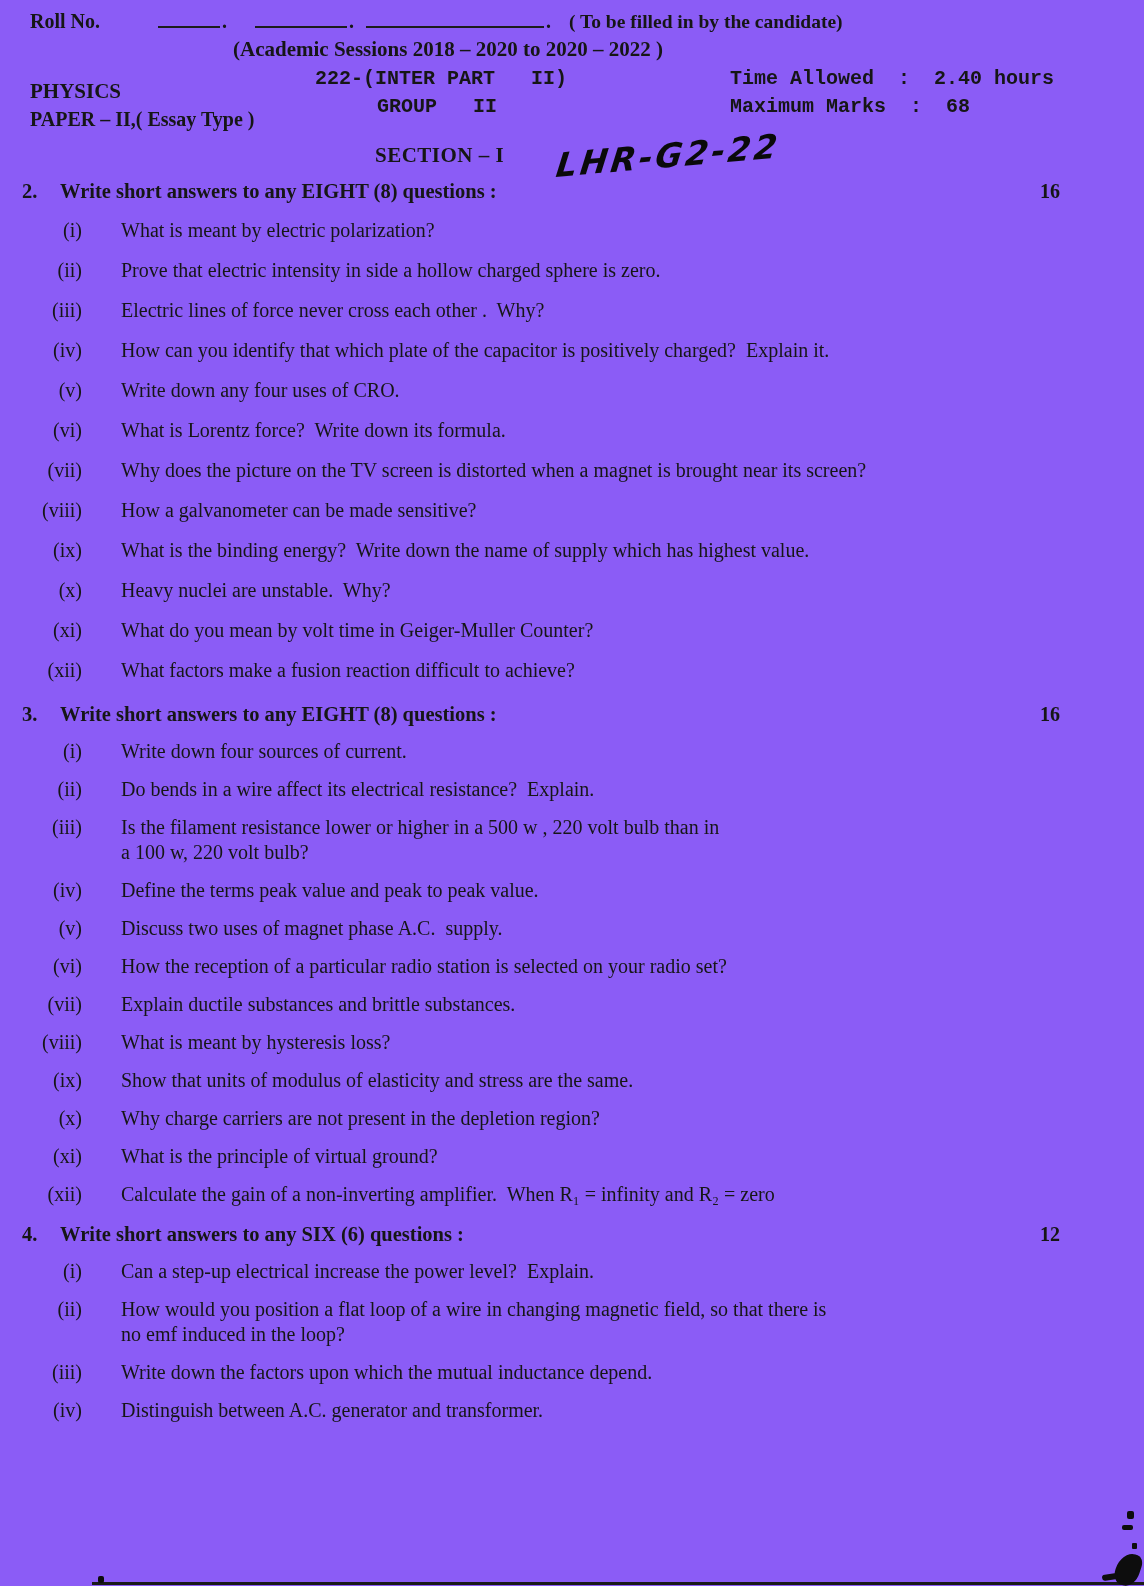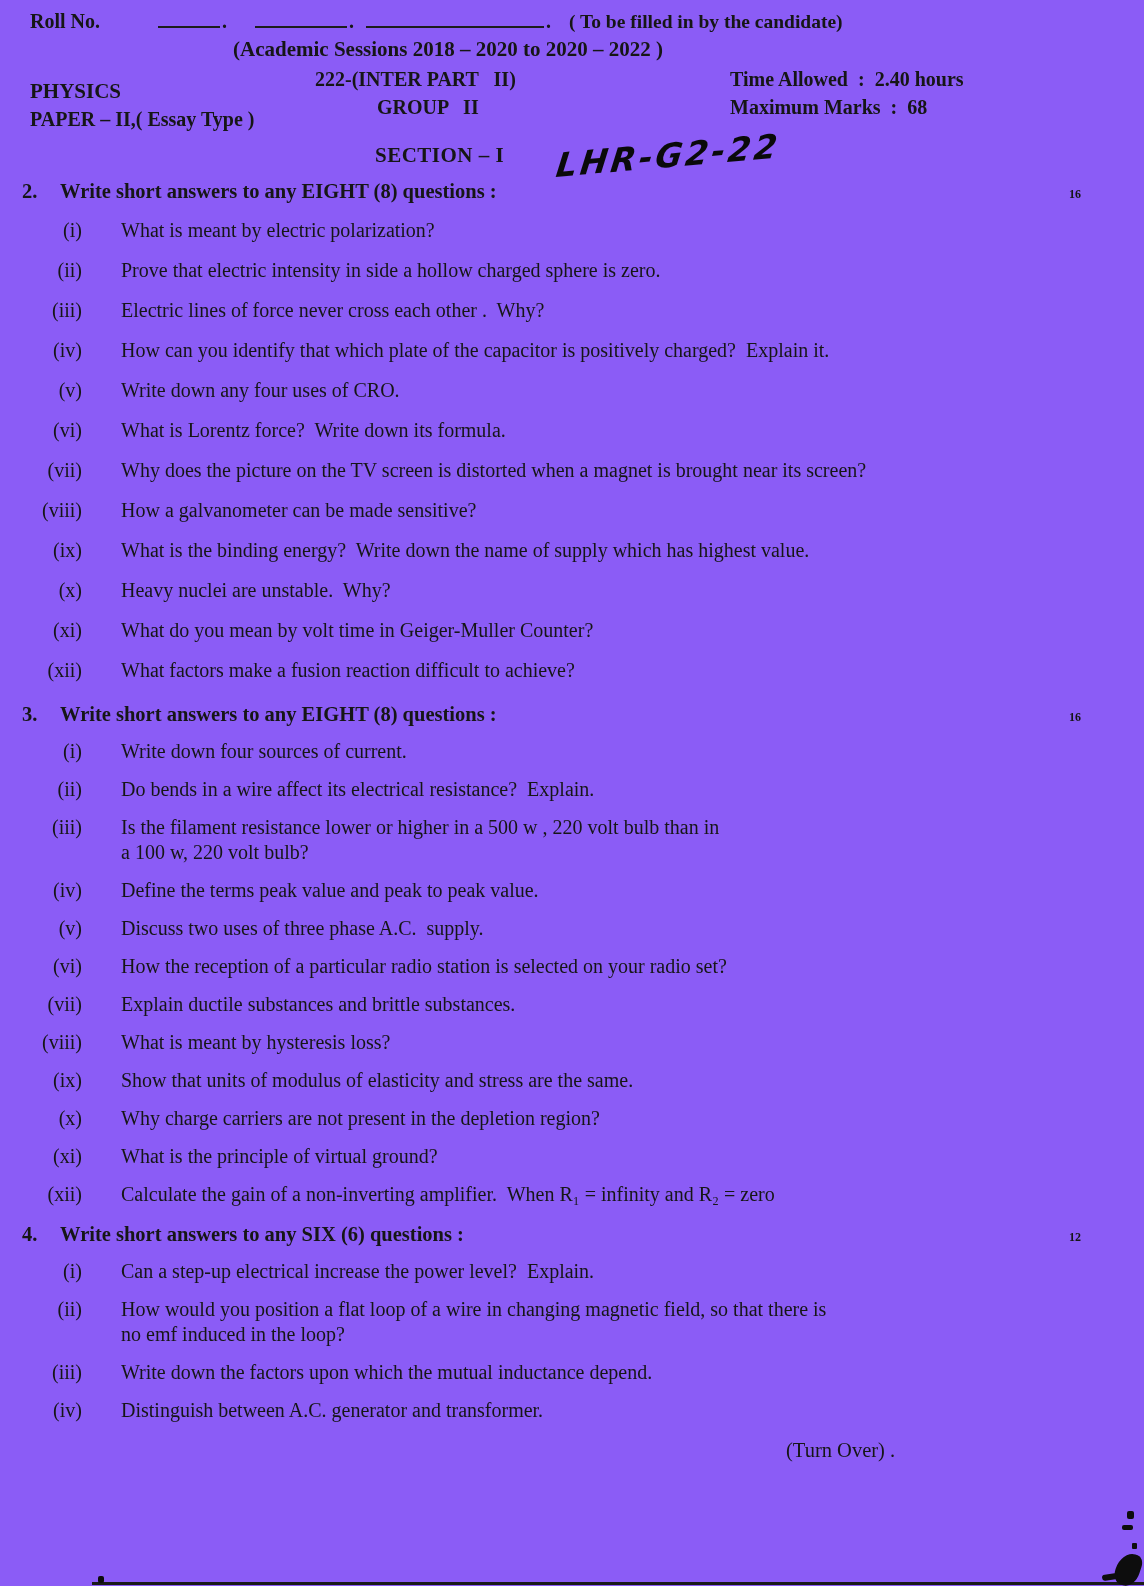--- a/index.html
+++ b/index.html
@@ -5,21 +5,21 @@
   html,body{margin:0;padding:0;background:#e8e8e8;}
   .page{
     position:relative;
     width:1144px;height:1586px;
     margin:0 auto;
     background:#8b5cf6;
     color:#161616;
     font-family:"Liberation Serif", serif;
     overflow:hidden;
   }
-  .pre{white-space:pre-wrap;}
+  .pre{white-space:pre-wrap;font-family:Liberation Mono, monospace;}
   
   .roll-row{display:flex;align-items:baseline;padding:10px 0 0 30px;font-size:20px;}
   .roll-label{font-weight:600;}
   .seg{display:inline-block;border-bottom:2px solid #1c1c1c;height:13px;}
   .seg1{width:62px;margin-left:58px;}
   .seg2{width:92px;margin-left:26px;}
   .seg3{width:178px;margin-left:10px;}
   .dotsep{margin:0 2px;font-weight:bold;}
   .fill-note{margin-left:16px;font-size:19.5px;font-weight:bold;}
   .session{margin:4px 0 0 233px;font-weight:bold;font-size:21px;}
@@ -39,21 +39,21 @@
     font-family:"DejaVu Sans",sans-serif;
     font-weight:bold;font-style:italic;
     font-size:33px;color:#0a0a0a;
     transform:rotate(-5deg) skewX(-12deg);
     letter-spacing:3px;
   }
   
   .q-block{margin-top:12px;}
   .q-head{display:flex;align-items:baseline;font-weight:bold;font-size:20.5px;}
   .q-no{margin-left:22px;width:38px;flex:none;}
-  .q-marks{margin-left:auto;margin-right:63px;font-size:12px;}
+  .q-marks{margin-left:auto;margin-right:84px;font-size:20px;}
   .q-item{display:flex;font-size:20px;}
   .qb2 .q-item{margin-top:14px;line-height:26px;}
   .qb3 .q-item,.qb4 .q-item{margin-top:13px;line-height:25px;}
   .it-label{width:82px;flex:none;text-align:right;padding-right:15px;}
   .it-text{white-space:pre-wrap;max-width:950px;margin-left:24px;}
   .qb3{margin-top:20px;}
   .qb4{margin-top:16px;}
   
   .turn-over{margin:16px 0 0 786px;font-size:20.5px;}
   
@@ -179,21 +179,21 @@
         <span class="it-label">(iii)</span>
         <span class="it-text">Is the filament resistance lower or higher in a 500 w , 220 volt bulb than in
 a 100 w, 220 volt bulb?</span>
       </div>
     <div class="q-item">
         <span class="it-label">(iv)</span>
         <span class="it-text">Define the terms peak value and peak to peak value.</span>
       </div>
     <div class="q-item">
         <span class="it-label">(v)</span>
-        <span class="it-text">Discuss two uses of three phase A.C.  supply.</span>
+        <span class="it-text">Discuss two uses of magnet phase A.C.  supply.</span>
       </div>
     <div class="q-item">
         <span class="it-label">(vi)</span>
         <span class="it-text">How the reception of a particular radio station is selected on your radio set?</span>
       </div>
     <div class="q-item">
         <span class="it-label">(vii)</span>
         <span class="it-text">Explain ductile substances and brittle substances.</span>
       </div>
     <div class="q-item">
@@ -236,21 +236,20 @@
     <div class="q-item">
         <span class="it-label">(iii)</span>
         <span class="it-text">Write down the factors upon which the mutual inductance depend.</span>
       </div>
     <div class="q-item">
         <span class="it-label">(iv)</span>
         <span class="it-text">Distinguish between A.C. generator and transformer.</span>
       </div>
   </div>
 
-  <div class="turn-over">(Turn Over) .</div>
 
   <div class="edge-line"></div>
   <div class="ink ink-a"></div>
   <div class="ink ink-b"></div>
   <div class="ink ink-c"></div>
   <div class="ink ink-d"></div>
   <div class="ink ink-e"></div>
   <div class="ink ink-f"></div>
 
 </div>

